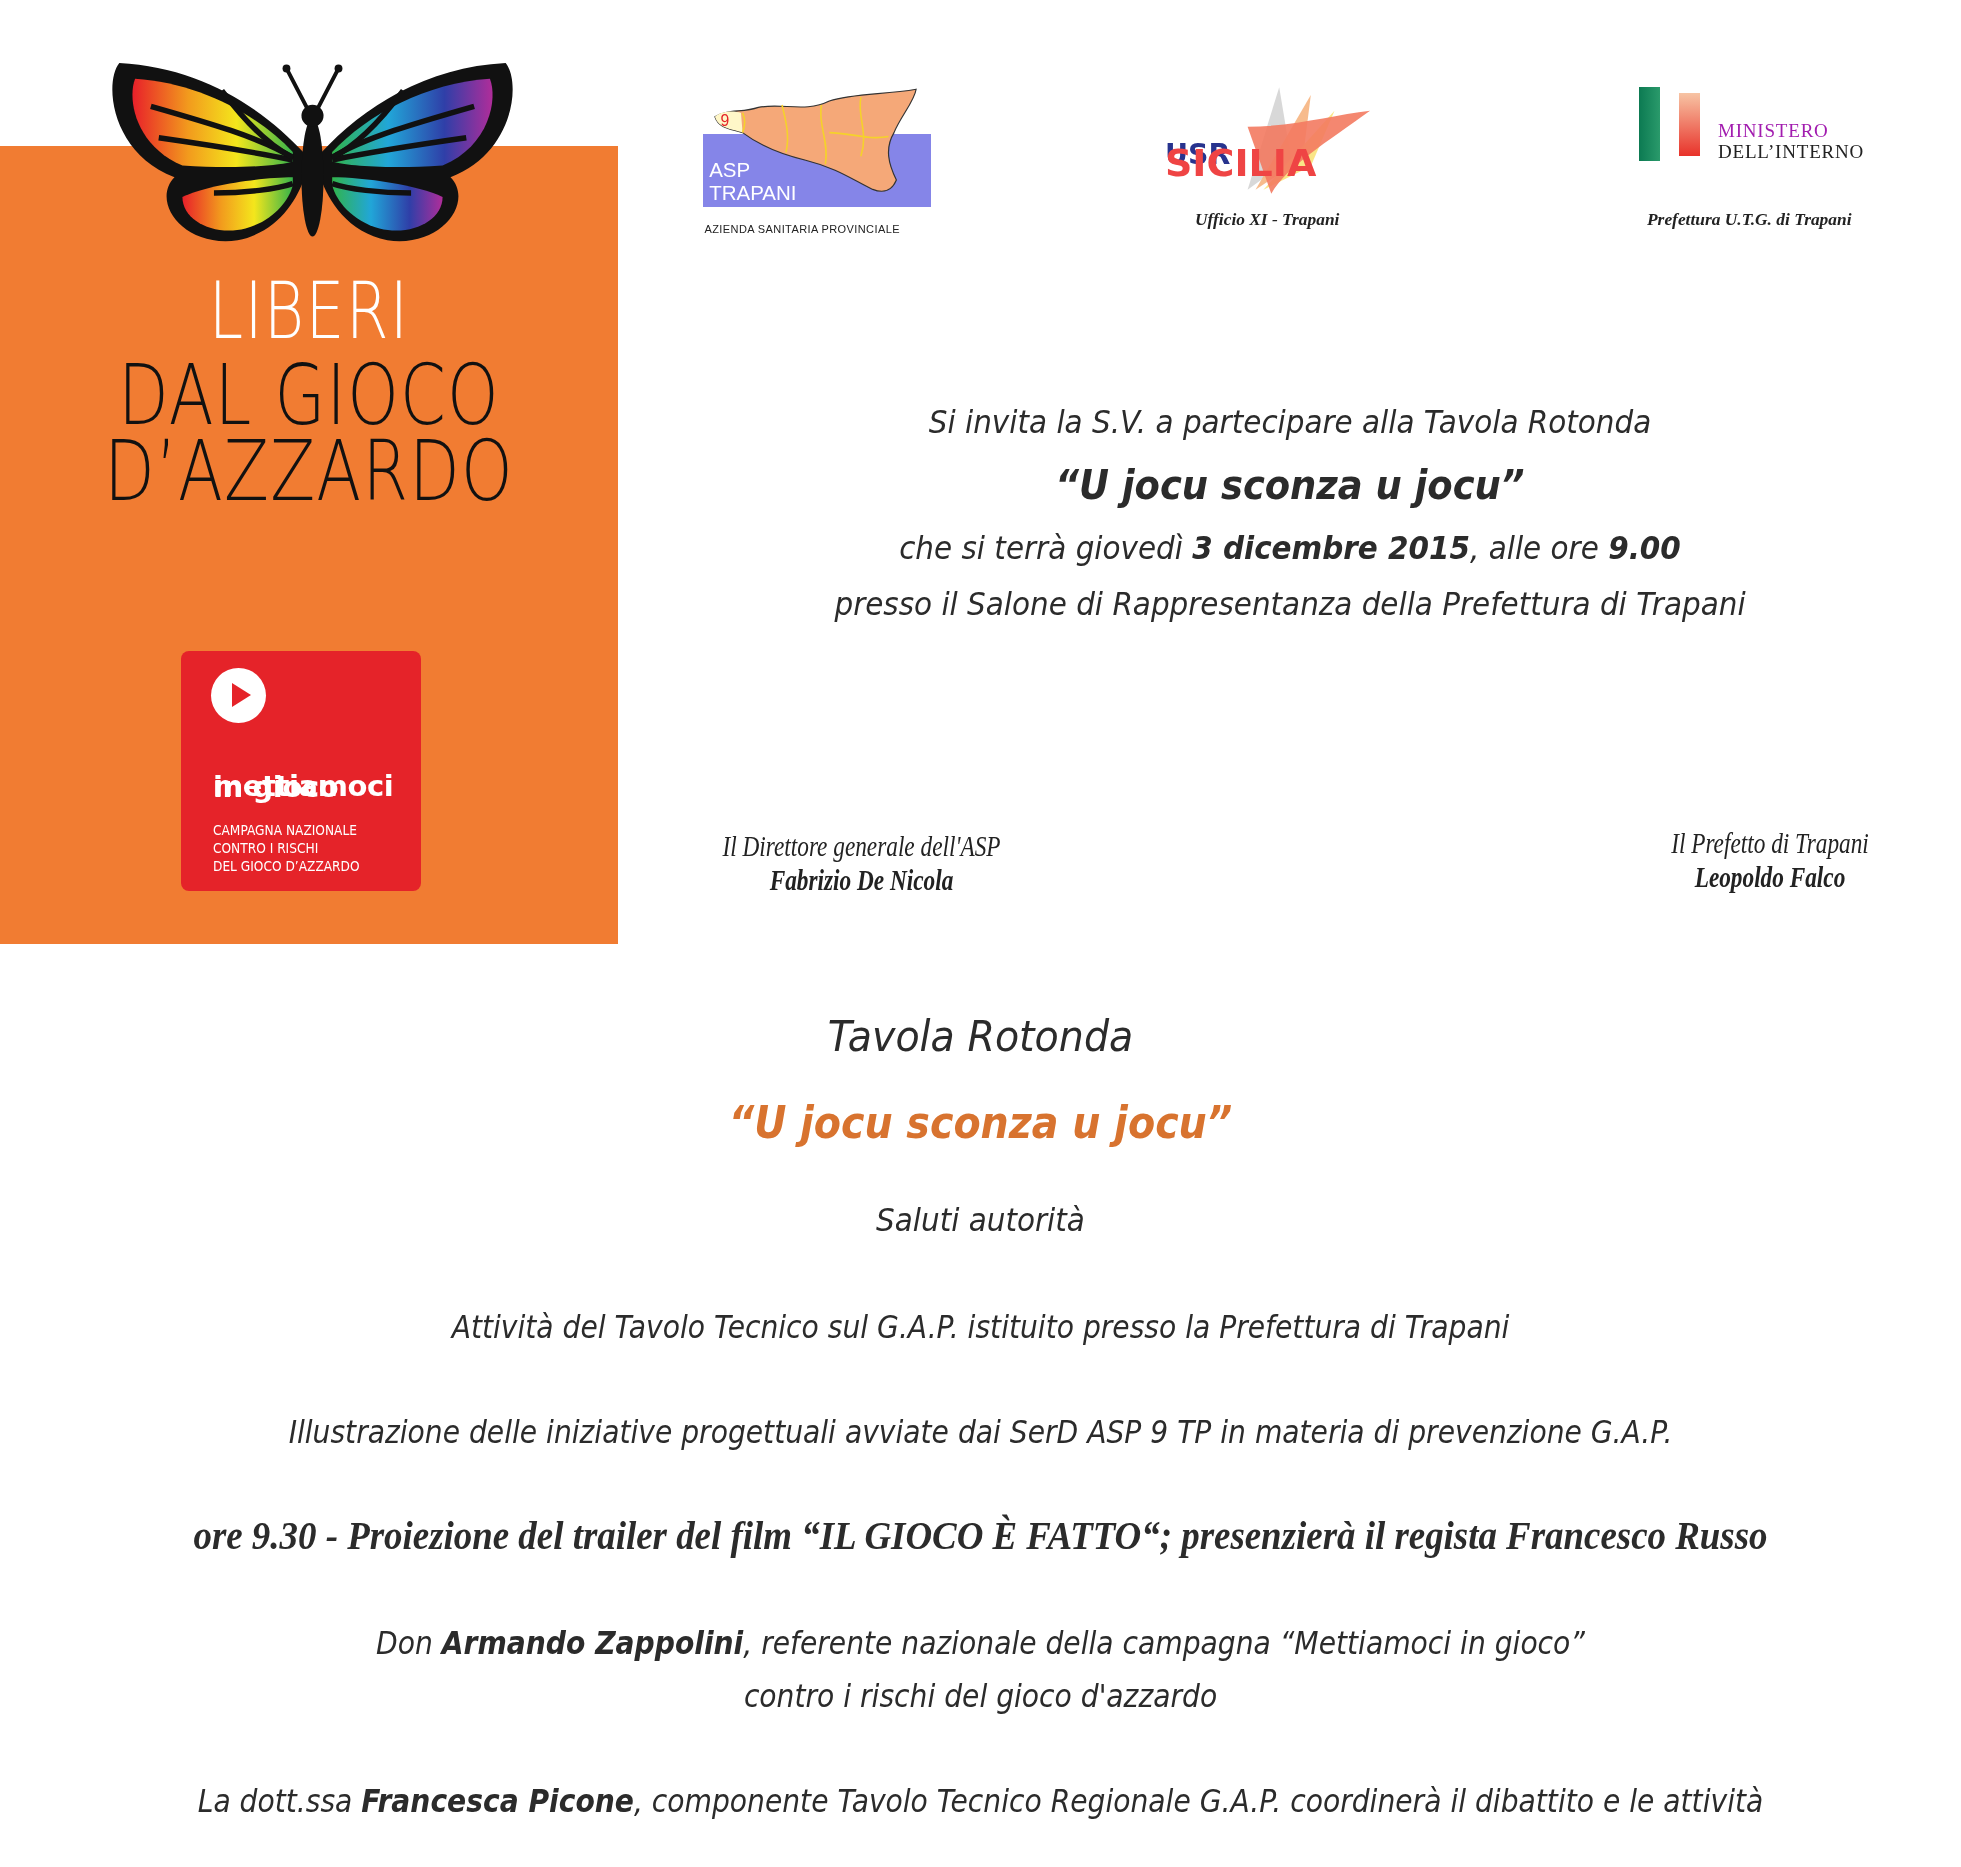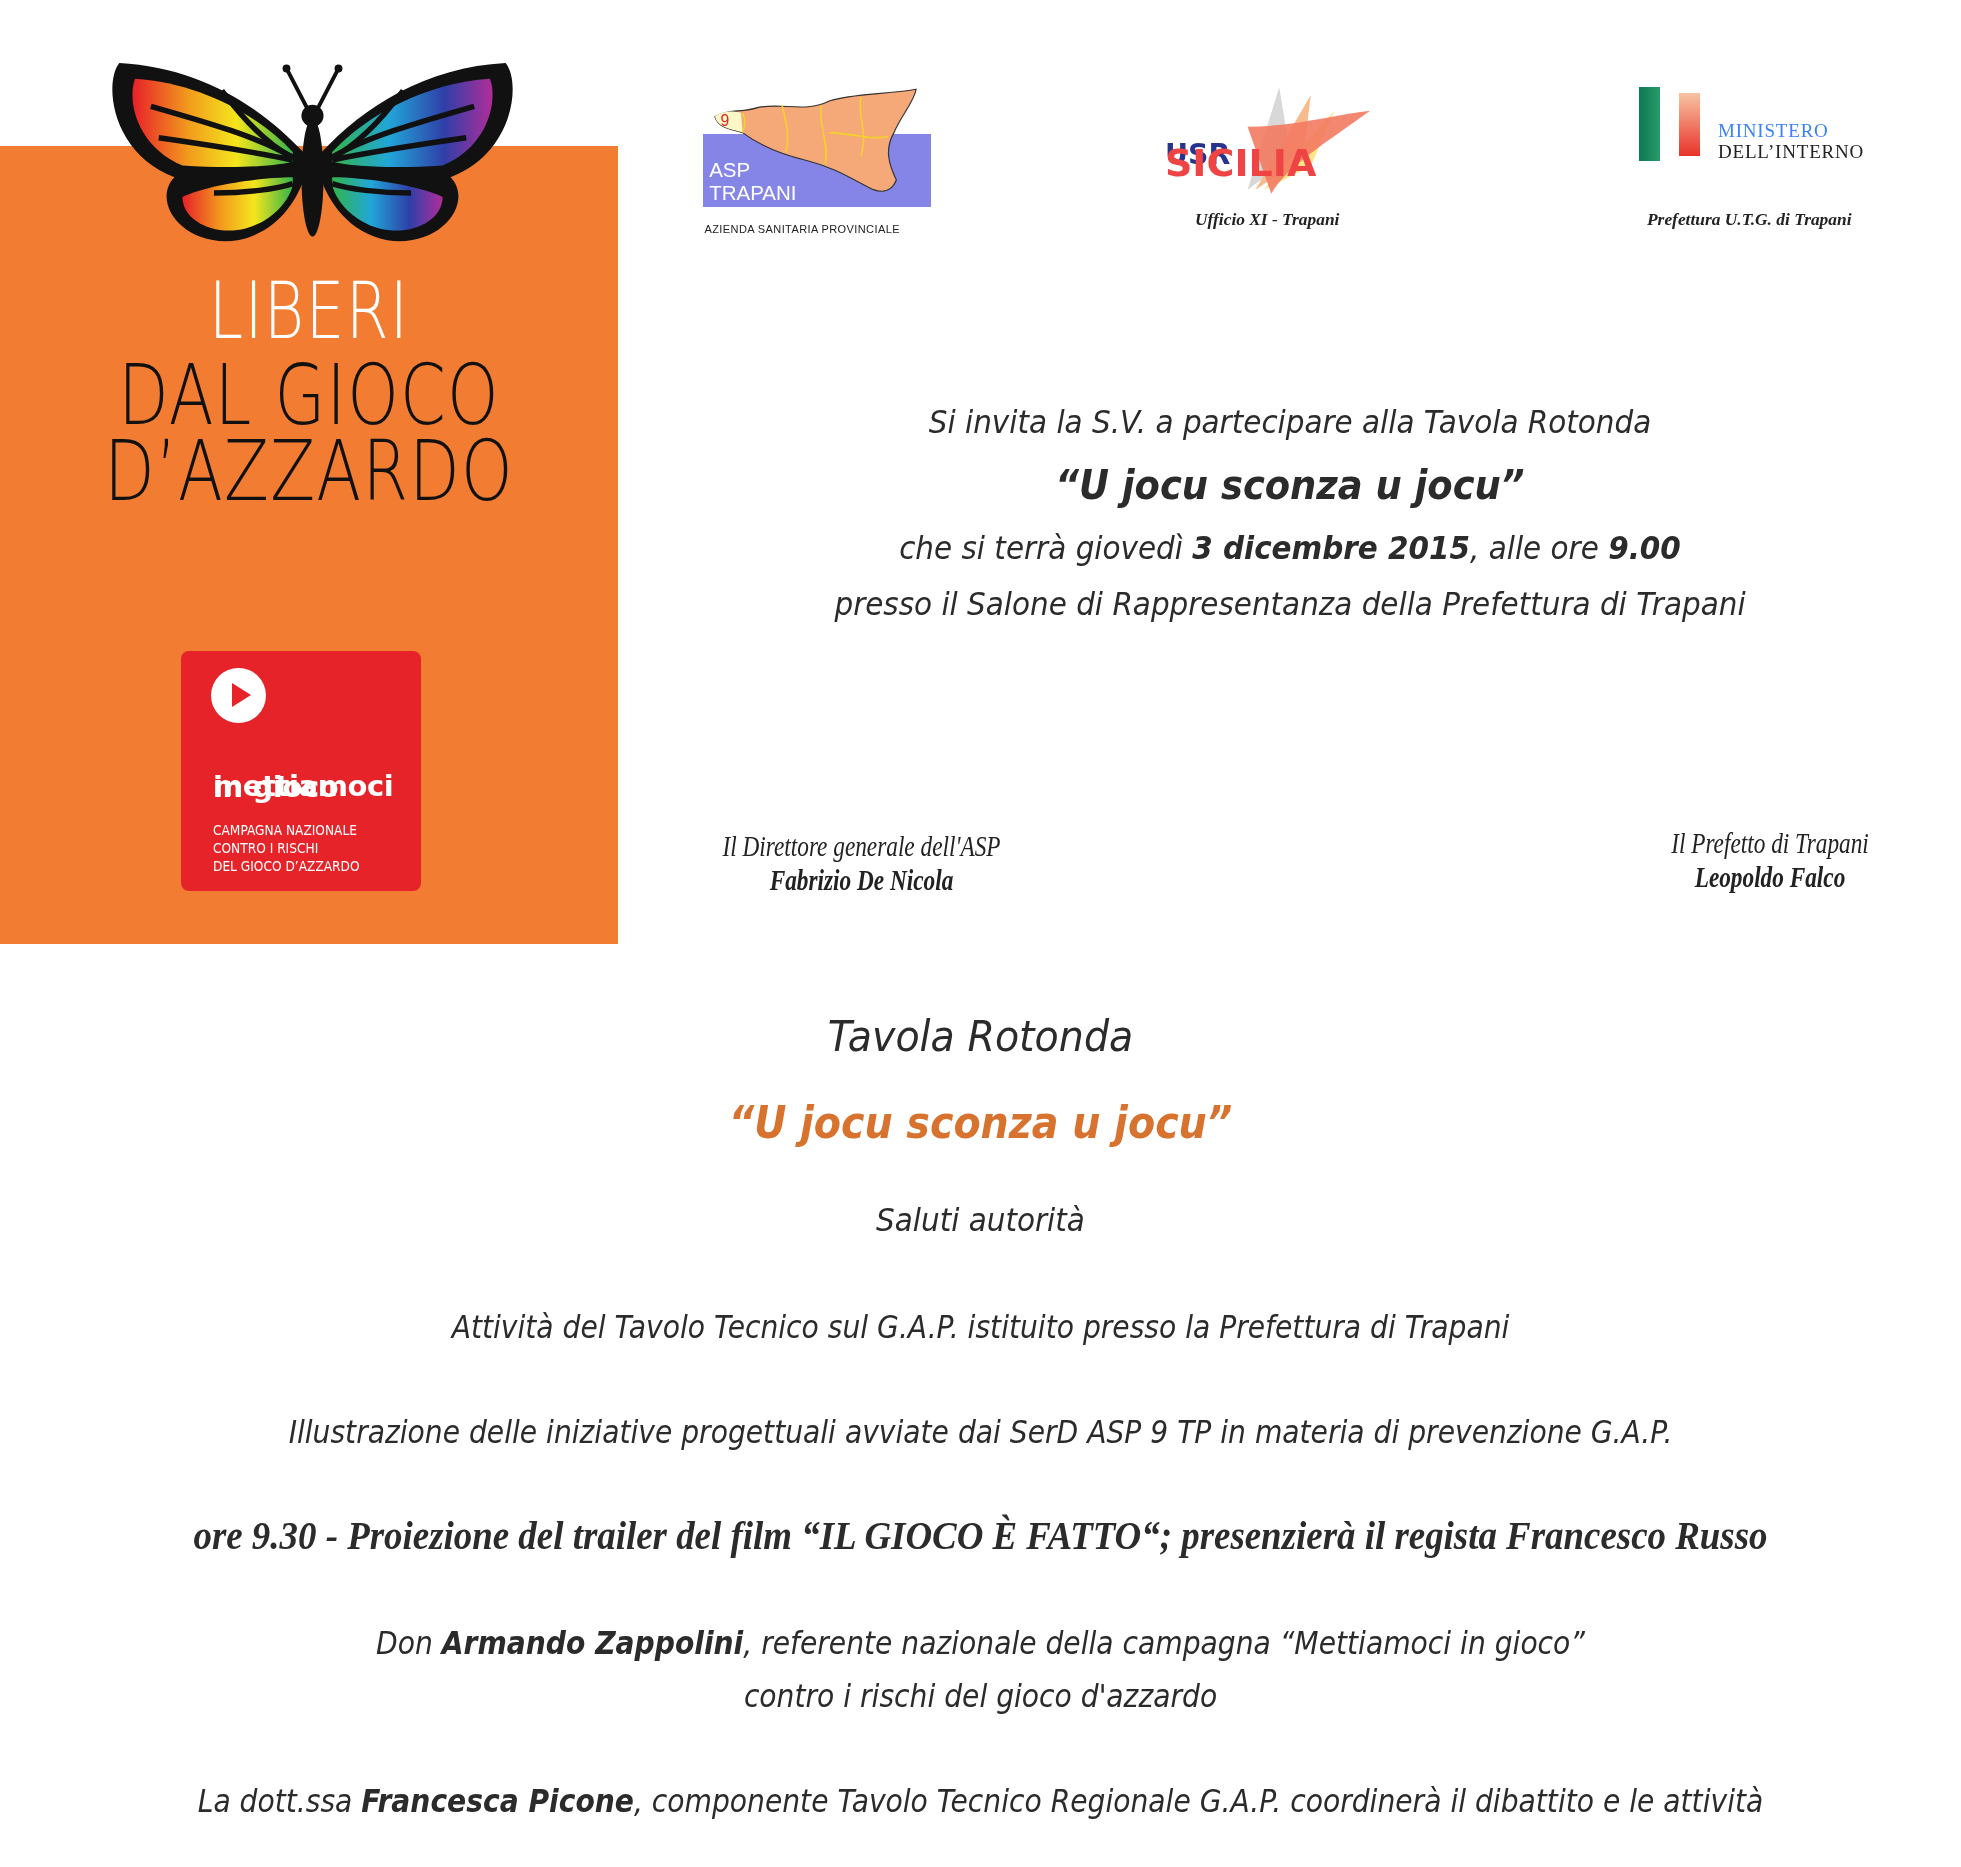--- a/index.html
+++ b/index.html
@@ -110,21 +110,21 @@
     <path d="M70 145 L40 60 C100 60 150 45 195 40 C140 80 90 110 70 145 Z" fill="#F37A60" opacity="0.9"></path>
   </svg>
   <div class="abs sans b" style="left:4px; top:62px; font-size:28.4px; color:#27338E; line-height:28.4px;">USR</div>
   <div class="abs sans b" style="left:4px; top:70px; font-size:38px; color:#ef4444; line-height:28.4px;">SICILIA</div>
 </div>
 <div class="logo-caption" style="left:1195px; top:209px;text-align:center;">Ufficio XI - Trapani</div>
 
 <div id="min-logo" class="abs">
   <div class="abs" style="left:0; top:0; width:20.5px; height:74px; background:linear-gradient(90deg,#0c7a52,#2a9a6b);"></div>
   <div class="abs" style="left:40px; top:6.3px; width:20.5px; height:63px; background:linear-gradient(180deg,#f7c4a4,#e8322a);"></div>
-  <div class="abs serif" style="left:79px; top:33px; font-size:19px; letter-spacing:0.8px; color:#3b82f6; white-space:nowrap;">MINISTERO</div>
+  <div class="abs serif" style="left:79px; top:33px; font-size:19px; letter-spacing:0.8px; color:#a21caf; white-space:nowrap;">MINISTERO</div>
   <div class="abs serif" style="left:79px; top:54px; font-size:19px; letter-spacing:0.8px; color:#222; white-space:nowrap;">DELL’INTERNO</div>
 </div>
 <div class="logo-caption" style="left:1647px; top:209px;">Prefettura U.T.G. di Trapani</div>
 
 <div class="abs sans it" style="left:711px; top:395px; width:1158px; text-align:center; color:#2b2b2b;">
   <div style="position:absolute; left:0; width:100%; top:8px; font-size:32px; transform:scaleX(0.92);">Si invita la S.V. a partecipare alla Tavola Rotonda</div>
   <div style="position:absolute; left:0; width:100%; top:66px; font-size:41px; font-weight:bold; transform:scaleX(0.9);">“U jocu sconza u jocu”</div>
   <div style="position:absolute; left:0; width:100%; top:134px; font-size:32px; transform:scaleX(0.92); white-space:nowrap;">
     <span>che si terrà giovedì </span><span class="b">3 dicembre 2015</span><span>, alle ore </span><span class="b">9.00</span>
   </div>

